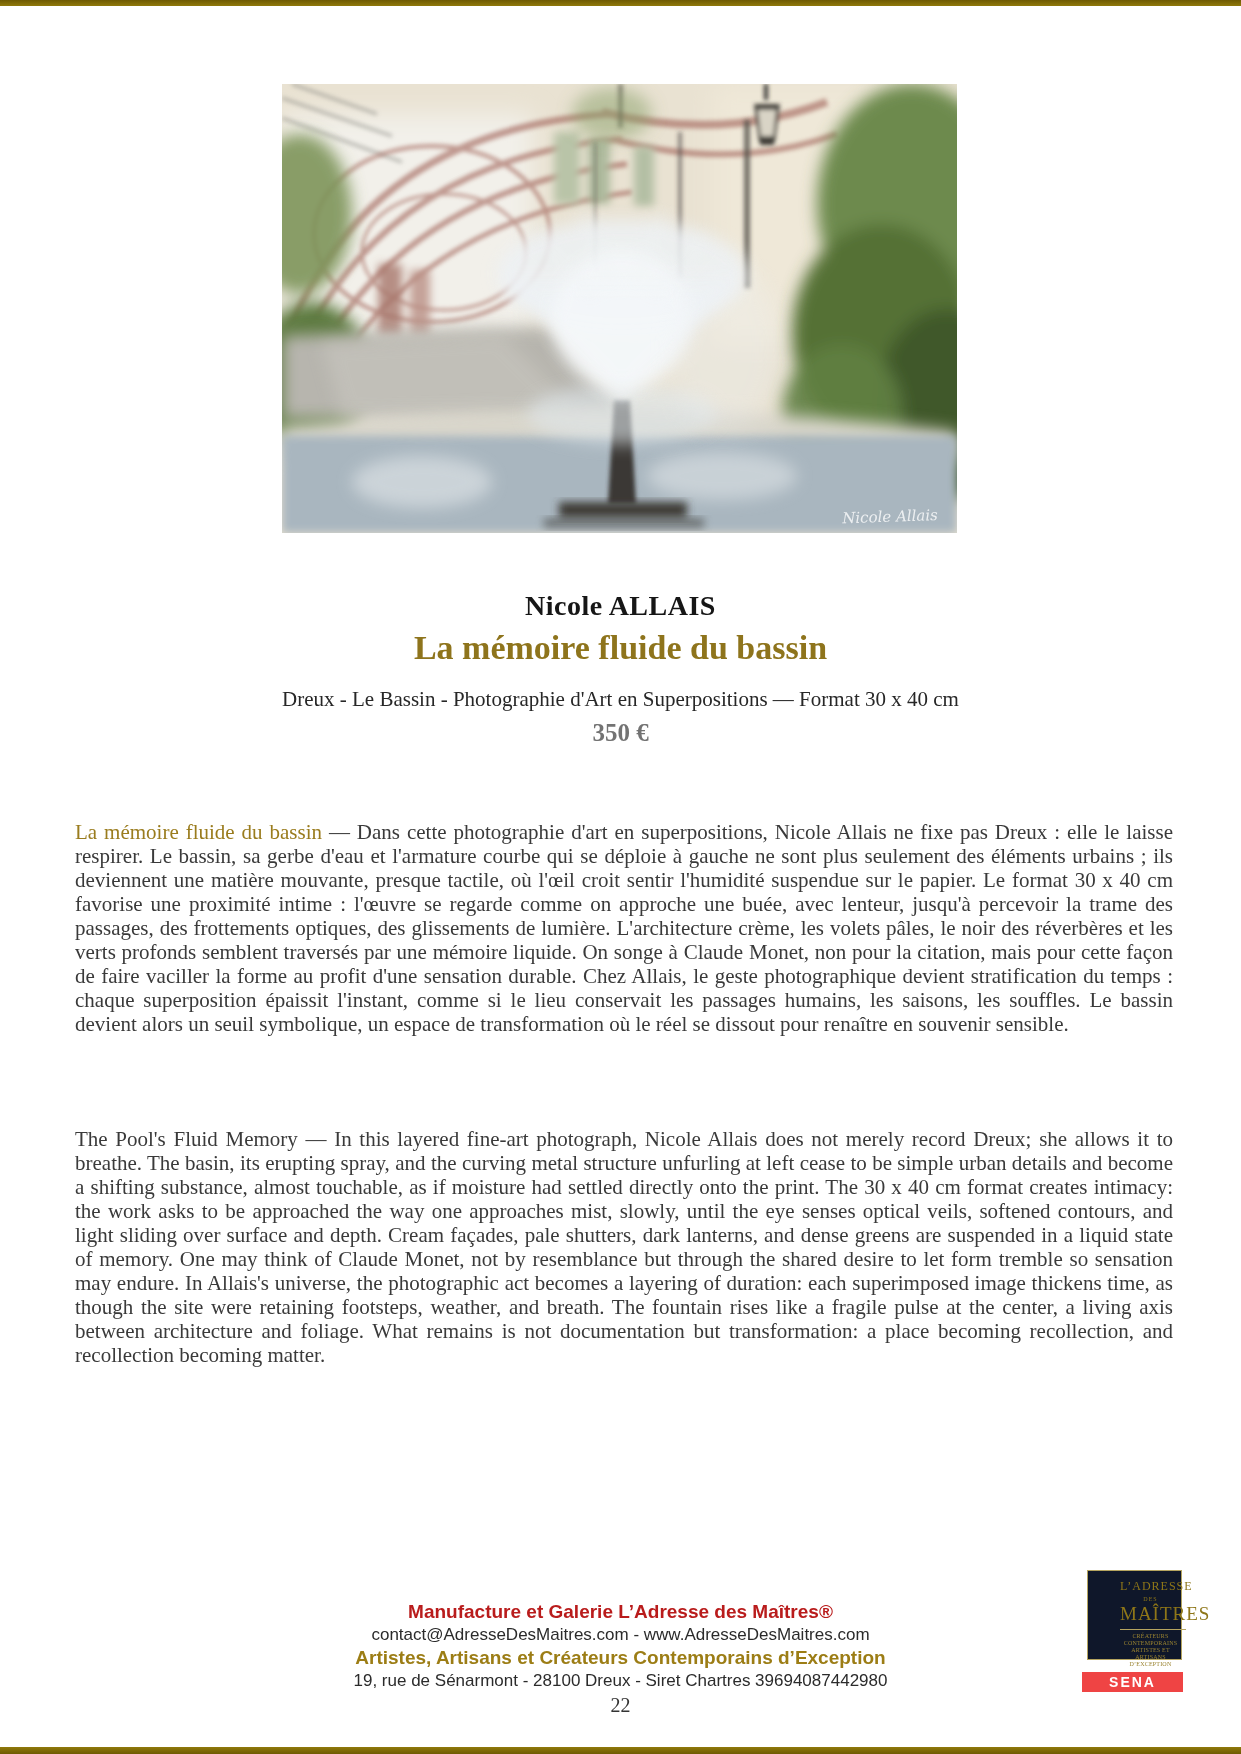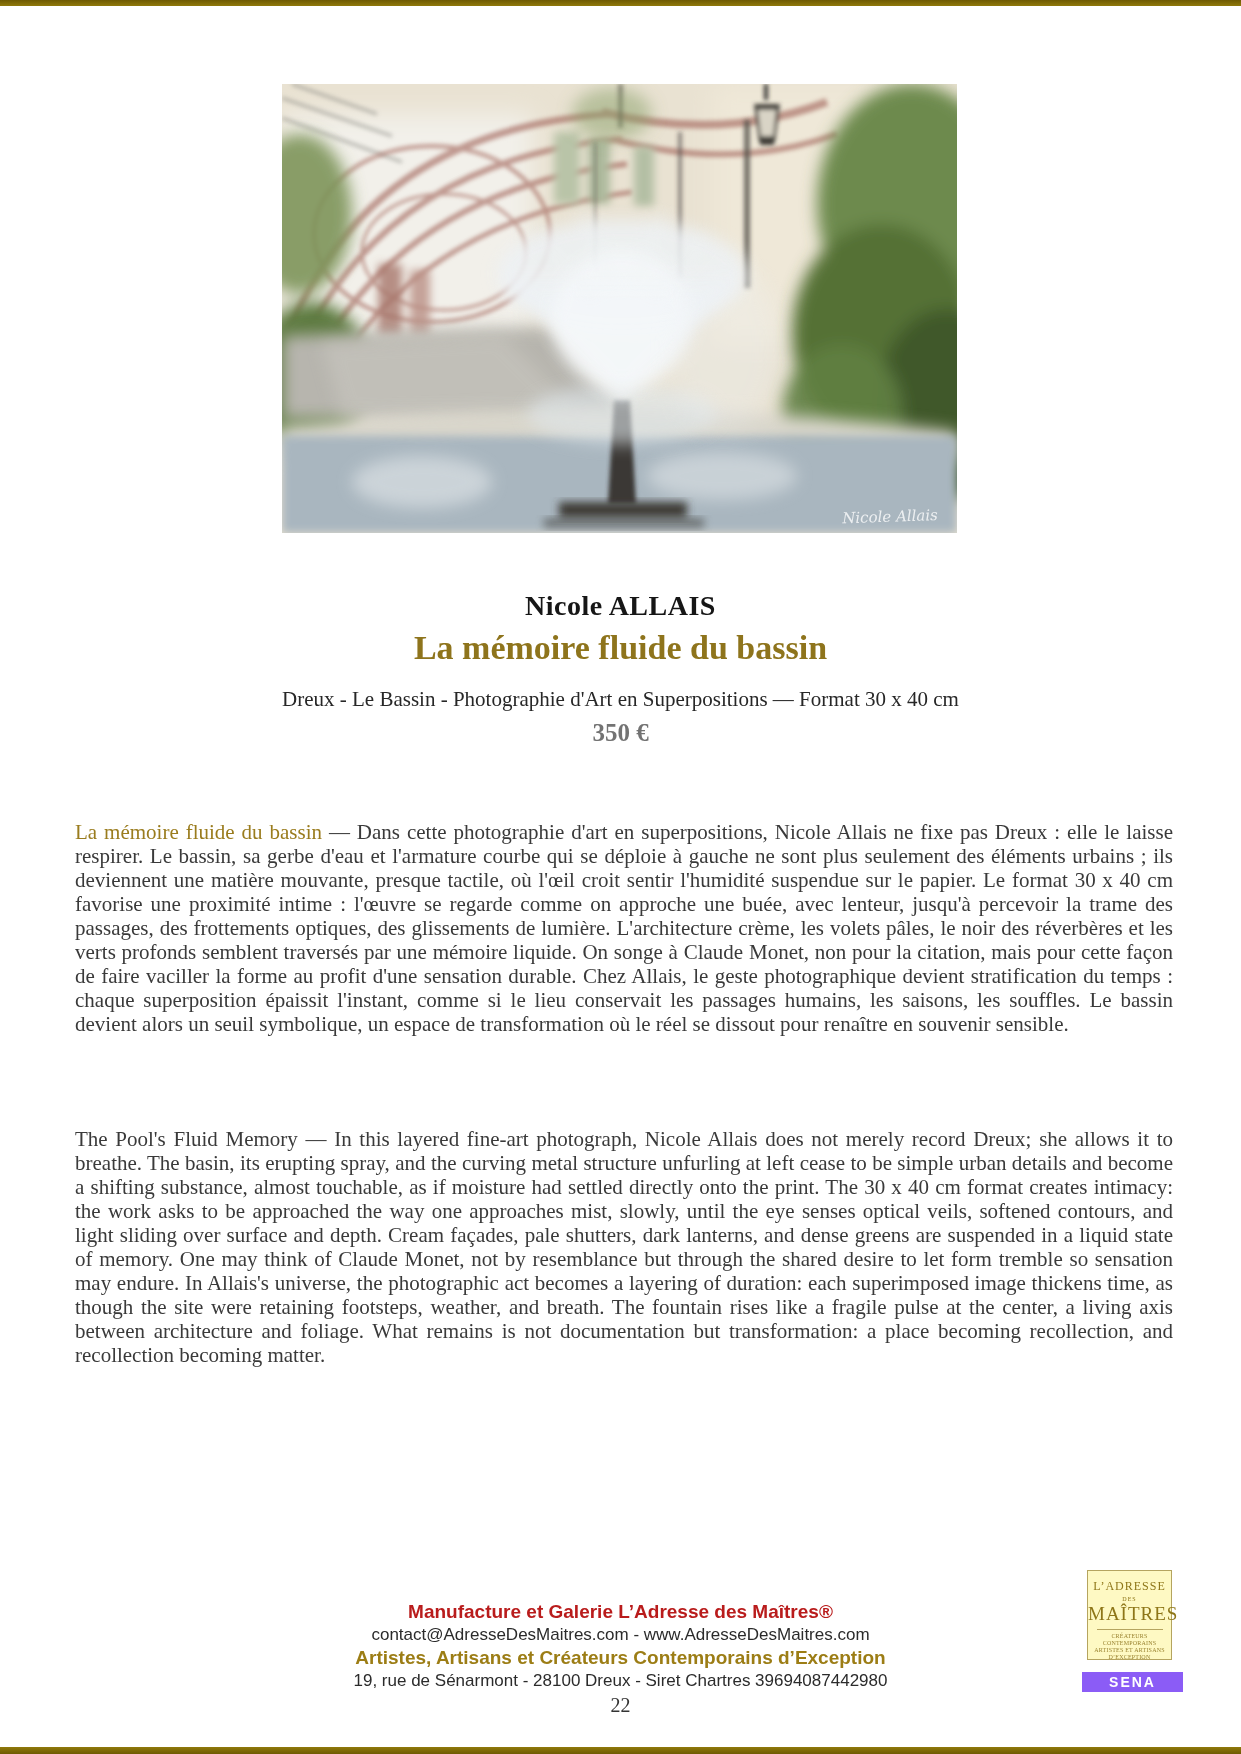--- a/index.html
+++ b/index.html
@@ -28,32 +28,32 @@
   .desc-en{top:1123px;}
   .lead-gold{color:#9a7c1e;}
   .footer-line{position:absolute;left:0;width:1241px;text-align:center;
     font-family:"Liberation Sans", sans-serif;}
   .f1{top:1601px;font-size:19px;font-weight:bold;color:#b91c1c;}
   .f2{top:1625px;font-size:17px;color:#2b2b2b;}
   .f3{top:1647px;font-size:19px;font-weight:bold;color:#9c7d15;}
   .f4{top:1671px;font-size:17px;color:#2b2b2b;}
   .pageno{top:1694px;font-size:20px;color:#333333;font-family:"Liberation Serif",serif;}
   .logo-box{
-    position:absolute;left:1087px;top:1570px;width:85px;height:90px;
-    box-sizing:border-box;border:1px solid #b5a45f;background:#fef9c3;
-    text-align:center;color:#8e7618;font-family:"Liberation Serif",serif;
+    position:absolute;left:1087px;top:1570px;width:95px;height:90px;
+    box-sizing:border-box;border:1px solid #b5a45f;background:#0f172a;
+    text-align:center;color:#8e7618;font-family:"Liberation Serif",serif;padding-left:32px;
   }
   .logo-l1{margin-top:8px;font-size:12px;letter-spacing:1px;}
   .logo-l2{margin-top:2px;font-size:6px;letter-spacing:1px;}
   .logo-l3{margin-top:1px;font-size:19px;letter-spacing:1px;}
   .logo-div{width:66px;border-top:1px solid #b5a45f;margin:4px auto 3px auto;}
   .logo-sub{font-size:6px;line-height:7px;letter-spacing:.2px;color:#9a8330;}
   .sena{
     position:absolute;left:1082px;top:1672px;width:101px;height:20px;
-    background:#8b5cf6;color:#ffffff;font-family:"Liberation Sans",sans-serif;
+    background:#ef4444;color:#ffffff;font-family:"Liberation Sans",sans-serif;
     font-weight:bold;font-size:14px;letter-spacing:2px;line-height:20px;text-align:center;
   }
 </style>
 </head>
 <body>
 
 <div class="page">
 
   <div class="bar top"></div>
 

